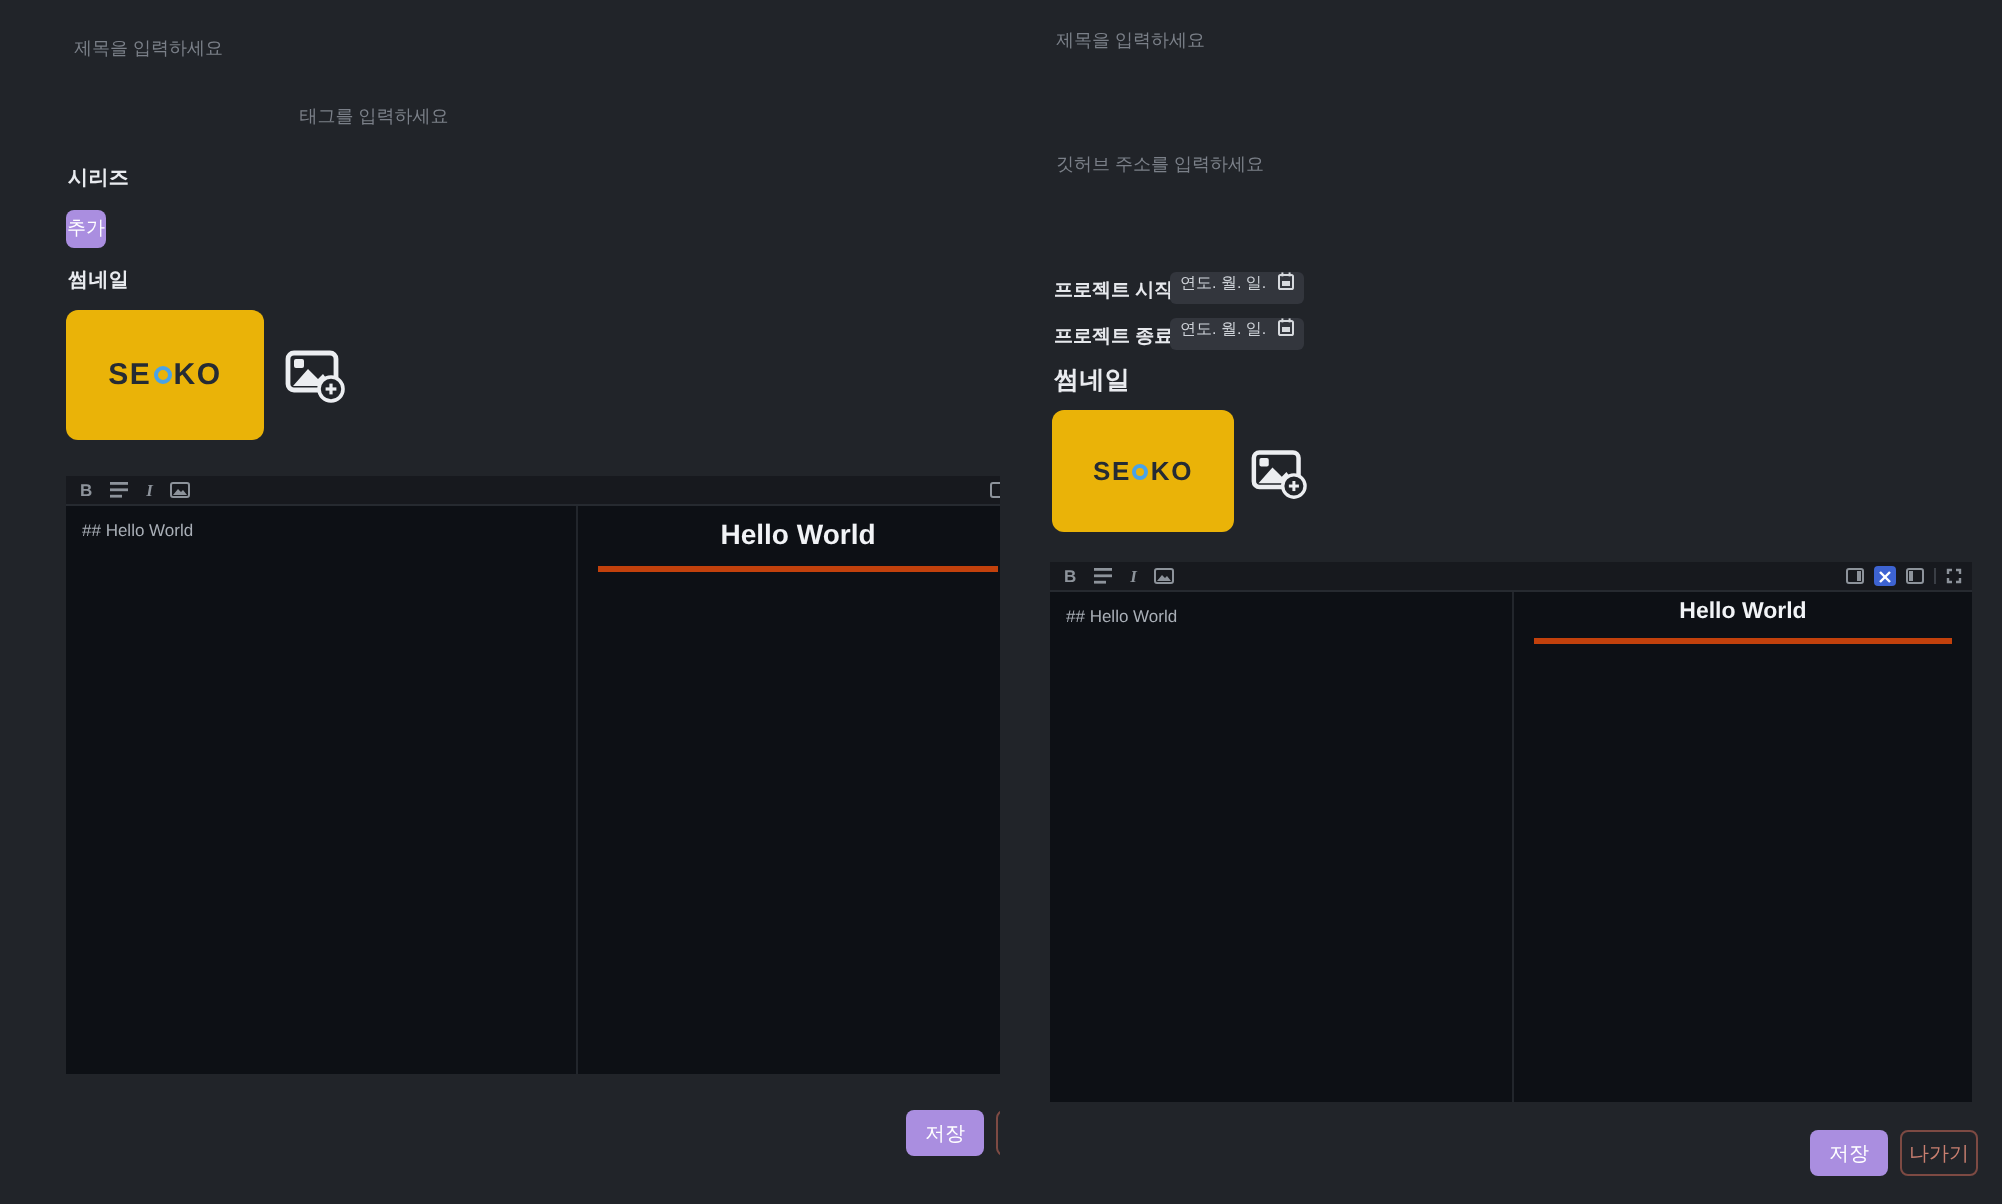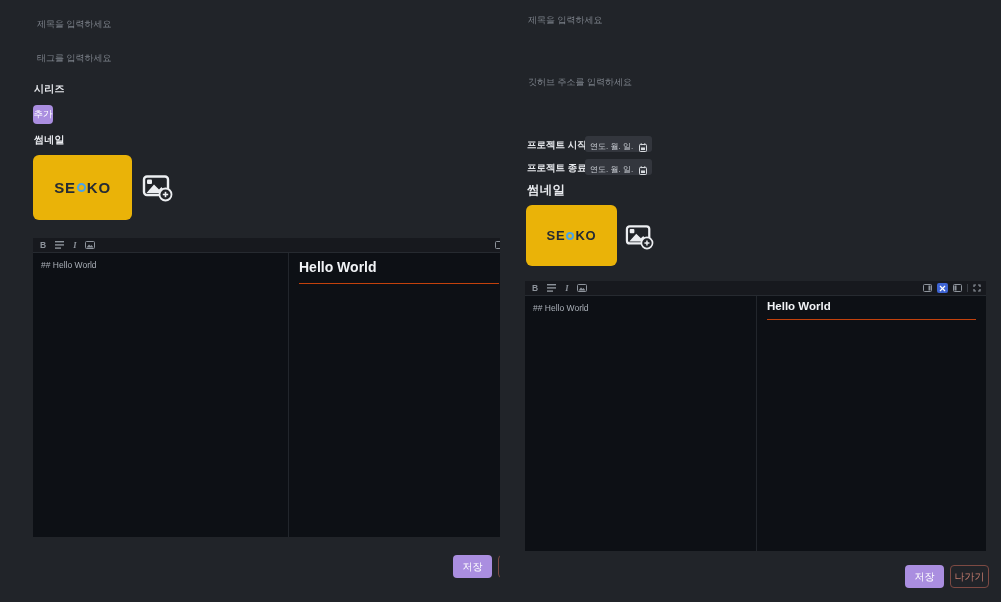--- a/index.html
+++ b/index.html
@@ -86,46 +86,47 @@
     border-right:1px solid #22262c;
     padding:7px 8px;
     font-size:8.5px;
     color:#a9afb7;
     white-space:pre;
   }
   .ed-prev { flex:1; padding:0 10px; overflow:hidden; }
   .ed-prev h2 {
     font-weight:bold;
     color:#f1f3f6;
-    border-bottom:1px solid #c2410c;
+    border-bottom:3px solid #c2410c;
+    text-align:center;
   }
   .prev-lg h2 { font-size:14px; margin-top:6px; padding-bottom:8px; }
   .prev-sm h2 { font-size:11.5px; margin-top:4px; padding-bottom:7px; }
 
   .date-label { position:absolute; font-size:9.5px; font-weight:bold; color:#e6e8ec; }
   .date-input {
     position:absolute;
     width:67px; height:16px;
     background:#33363d;
     border-radius:3px;
-    display:flex; align-items:flex-end; justify-content:space-between;
+    display:flex; align-items:flex-start; justify-content:space-between;
     padding:0 5px;
     cursor:pointer;
   }
   .date-input span { font-size:8px; color:#ced2d8; }
 
   svg { display:block; }
 </style>
 </head>
 <body>
 
 <div class="panel panel-left">
 
   <input class="ghost" style="left: 37px; top: 19px;" placeholder="제목을 입력하세요">
-  <input class="ghost" style="left: 37px; top: 53px;" placeholder="태그를 입력하세요">
+  <input class="ghost" style="left: 37px; top: 53px; text-align: center;" placeholder="태그를 입력하세요">
 
   <div class="hdg" style="left:34px; top:82px;">시리즈</div>
 
   <button class="btn btn-purple" style="left:33px; top:105px; width:20px; height:19px;">추가</button>
 
   <div class="hdg" style="left:34px; top:133px;">썸네일</div>
 
   <div class="thumb" style="left:33px; top:155px; width:99px; height:65px;">
     <div class="logo logo-lg">
       <span>SE</span>

